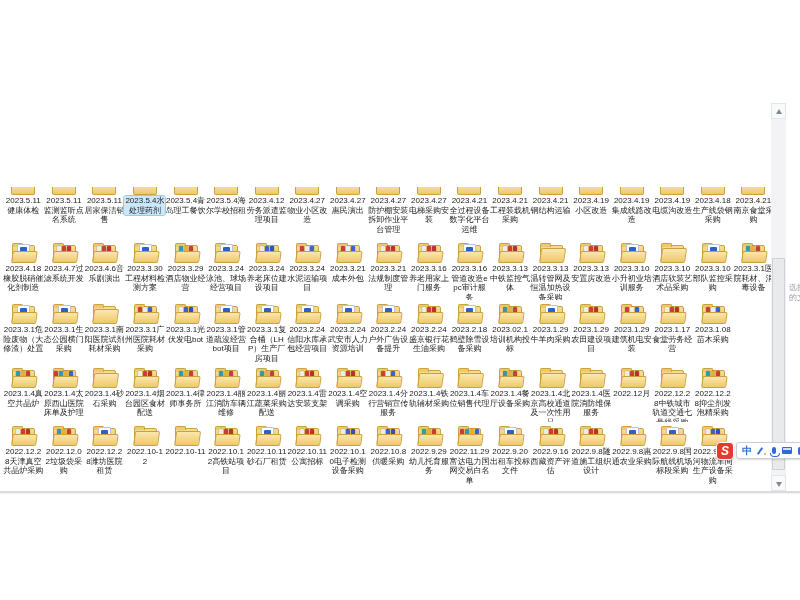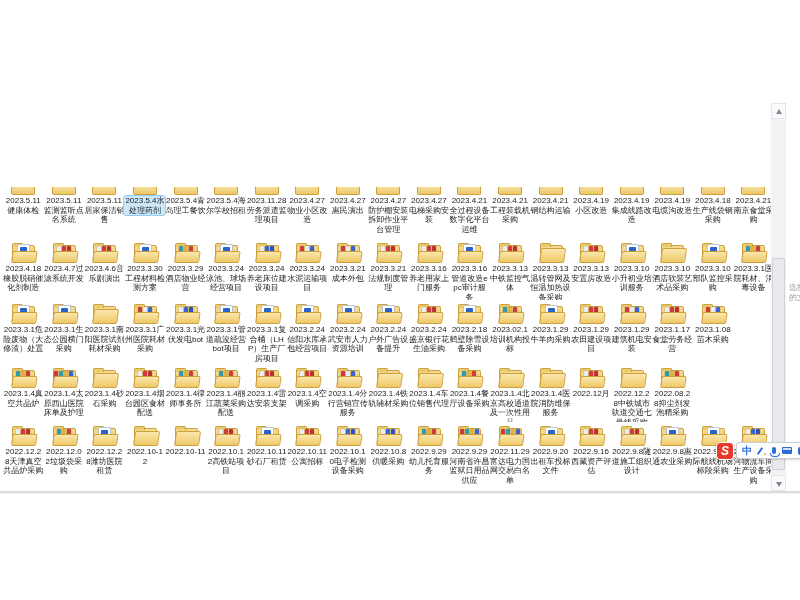--- a/index.html
+++ b/index.html
@@ -144,21 +144,21 @@
         <div class="cell">
           <div class="label selected">2023.5.4水处理药剂</div>
         </div>
         <div class="cell">
           <div class="label">2023.5.4青岛理工餐饮</div>
         </div>
         <div class="cell">
           <div class="label">2023.5.4海尔学校招租</div>
         </div>
         <div class="cell">
-          <div class="label">2023.11.28劳务派遣监理项目</div>
+          <div class="label">2023.4.12劳务派遣监理项目</div>
         </div>
         <div class="cell">
           <div class="label">2023.4.27物业小区改造</div>
         </div>
         <div class="cell">
           <div class="label">2023.4.27惠民演出</div>
         </div>
         <div class="cell">
           <div class="label">2023.4.27防护棚安装拆卸作业平台管理</div>
         </div>
@@ -666,20 +666,33 @@
           <div class="icon">
             <div class="f-back"></div>
             <div class="f-tab"></div>
             <div class="f-bars">
               <div class="f-bar" style="background: rgb(47, 154, 176);"></div>
               <div class="f-bar" style="background: rgb(227, 178, 60);"></div>
               <div class="f-bar" style="background: rgb(207, 59, 59);"></div>
             </div>
             <div class="f-front"></div>
           </div>
+          <div class="label">2023.1.4丽江消防车辆维修</div>
+        </div>
+        <div class="cell">
+          <div class="icon">
+            <div class="f-back"></div>
+            <div class="f-tab"></div>
+            <div class="f-bars">
+              <div class="f-bar" style="background: rgb(47, 154, 176);"></div>
+              <div class="f-bar" style="background: rgb(227, 178, 60);"></div>
+              <div class="f-bar" style="background: rgb(207, 59, 59);"></div>
+            </div>
+            <div class="f-front"></div>
+          </div>
           <div class="label">2023.1.4丽江蔬菜采购配送</div>
         </div>
         <div class="cell">
           <div class="icon">
             <div class="f-back"></div>
             <div class="f-tab"></div>
             <div class="f-bars">
               <div class="f-bar" style="background: rgb(233, 237, 242);"></div>
               <div class="f-bar" style="background: rgb(207, 59, 59);"></div>
               <div class="f-bar" style="background: rgb(192, 47, 47);"></div>
@@ -784,21 +797,21 @@
           <div class="icon">
             <div class="f-back"></div>
             <div class="f-tab"></div>
             <div class="f-bars">
               <div class="f-bar" style="background: rgb(47, 154, 176);"></div>
               <div class="f-bar" style="background: rgb(227, 178, 60);"></div>
               <div class="f-bar" style="background: rgb(207, 59, 59);"></div>
             </div>
             <div class="f-front"></div>
           </div>
-          <div class="label">2022.08.28抑尘剂发泡精采购</div>
+          <div class="label">2022.12.28抑尘剂发泡精采购</div>
         </div>
       </div>
       <div class="row" style="top: 329px; height: 65px;">
         <div class="cell">
           <div class="icon">
             <div class="f-back"></div>
             <div class="f-tab"></div>
             <div class="f-bars">
               <div class="f-bar" style="background: rgb(233, 237, 242);"></div>
               <div class="f-bar" style="background: rgb(207, 59, 59);"></div>
@@ -912,34 +925,20 @@
             <div class="f-back"></div>
             <div class="f-tab"></div>
             <div class="f-bars">
               <div class="f-bar" style="background: rgb(47, 154, 176);"></div>
               <div class="f-bar" style="background: rgb(227, 178, 60);"></div>
               <div class="f-bar" style="background: rgb(207, 59, 59);"></div>
             </div>
             <div class="f-front"></div>
           </div>
           <div class="label">2022.9.29幼儿托育服务</div>
-        </div>
-        <div class="cell">
-          <div class="icon">
-            <div class="f-back"></div>
-            <div class="f-tab"></div>
-            <div class="f-bars">
-              <div class="f-bar" style="background: rgb(207, 59, 59);"></div>
-              <div class="f-bar" style="background: rgb(47, 154, 176);"></div>
-              <div class="f-bar" style="background: rgb(227, 178, 60);"></div>
-              <div class="f-bar" style="background: rgb(59, 99, 207);"></div>
-            </div>
-            <div class="f-front"></div>
-          </div>
-          <div class="label">2022.9.29河南省许昌监狱日用品供应</div>
         </div>
         <div class="cell">
           <div class="icon">
             <div class="f-back"></div>
             <div class="f-tab"></div>
             <div class="f-bars">
               <div class="f-bar" style="background: rgb(207, 59, 59);"></div>
               <div class="f-bar" style="background: rgb(47, 154, 176);"></div>
               <div class="f-bar" style="background: rgb(227, 178, 60);"></div>
               <div class="f-bar" style="background: rgb(59, 99, 207);"></div>

